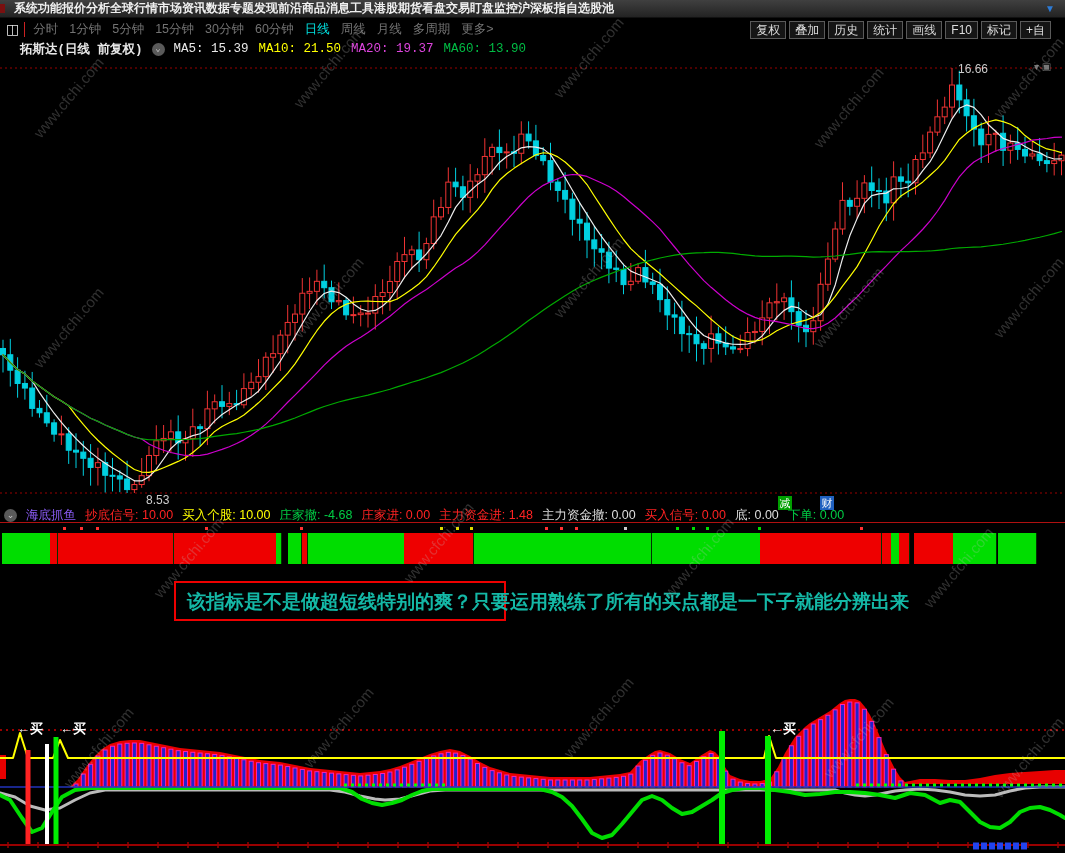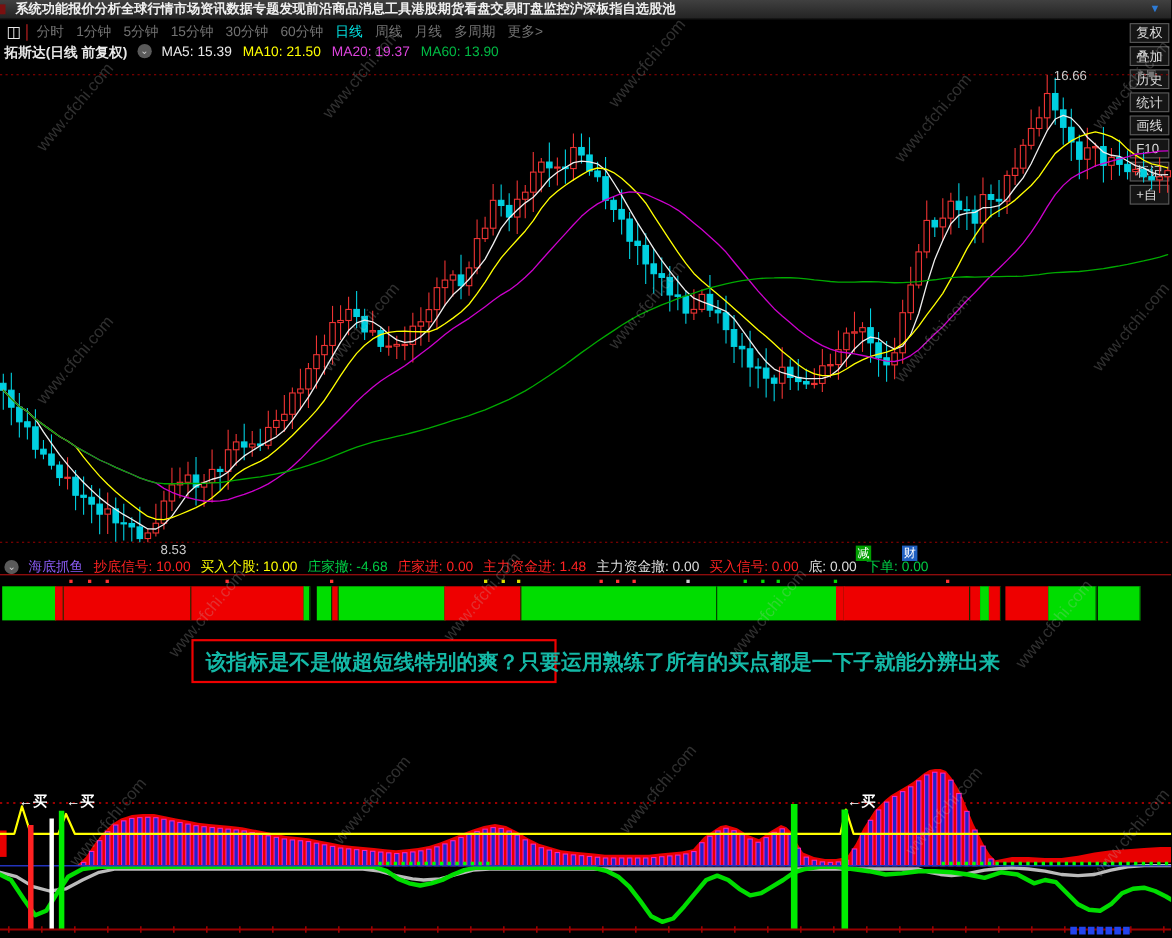--- a/index.html
+++ b/index.html
@@ -9,24 +9,24 @@
     display:flex;align-items:center;justify-content:space-between;padding:0 10px 0 14px;box-sizing:border-box;border-bottom:1px solid #111;}
   .menu-item{color:#f0f0f0;font-size:12px;font-weight:600;white-space:nowrap;cursor:default;}
   .menu-caret{color:#2d7bd6;font-size:10px;}
   .corner-chip{position:absolute;left:0;top:4px;width:5px;height:9px;background:#7a1010;}
   
   .toolbar{position:absolute;top:18px;left:0;width:1065px;height:22px;background:#000;display:flex;align-items:center;box-sizing:border-box;padding:0 2px;}
   .split-icon{color:#e8e8e8;font-size:14px;margin:0 5px 0 4px;}
   .red-sep{width:1px;height:15px;background:#cc2222;margin-right:8px;}
   .period{color:#737373;font-size:12.5px;margin-right:11px;white-space:nowrap;cursor:default;}
   .period.active{color:#00e0e0;}
-  .tb-right{position:absolute;right:2px;top:21px;display:flex;gap:3px;flex-direction:column;}
+  .tb-right{position:absolute;right:14px;top:21px;display:flex;gap:3px;}
   .tb-btn{border:1px solid #5a5a5a;color:#ddd;font-size:12px;padding:0 5px;height:16px;line-height:16px;background:#151515;white-space:nowrap;cursor:default;}
   
-  .titlebar{position:absolute;top:40px;left:0;width:1065px;height:18px;display:flex;align-items:flex-start;gap:9px;padding-left:4px;box-sizing:border-box;}
+  .titlebar{position:absolute;top:40px;left:0;width:1065px;height:18px;display:flex;align-items:center;gap:9px;padding-left:20px;box-sizing:border-box;font-family:Liberation Mono, monospace;}
   .symbol{color:#e8e8e8;font-size:12.5px;font-weight:600;white-space:nowrap;}
   .chev-circle{width:13px;height:13px;border-radius:50%;background:#5a5a5a;color:#ccc;font-size:9px;line-height:12px;text-align:center;}
   .ma-item{font-size:12.5px;white-space:nowrap;}
   
   .chart-svg{position:absolute;left:0;}
   
   .ind-header{position:absolute;top:507px;left:0;width:1065px;height:17px;display:flex;align-items:center;gap:9px;padding-left:4px;box-sizing:border-box;}
   .ind-name{color:#8b5cf6;font-size:12.5px;white-space:nowrap;}
   .ind-field{font-size:12.5px;white-space:nowrap;}
   .red-rule{position:absolute;top:522px;left:0;width:1065px;height:1px;background:#b01010;}

